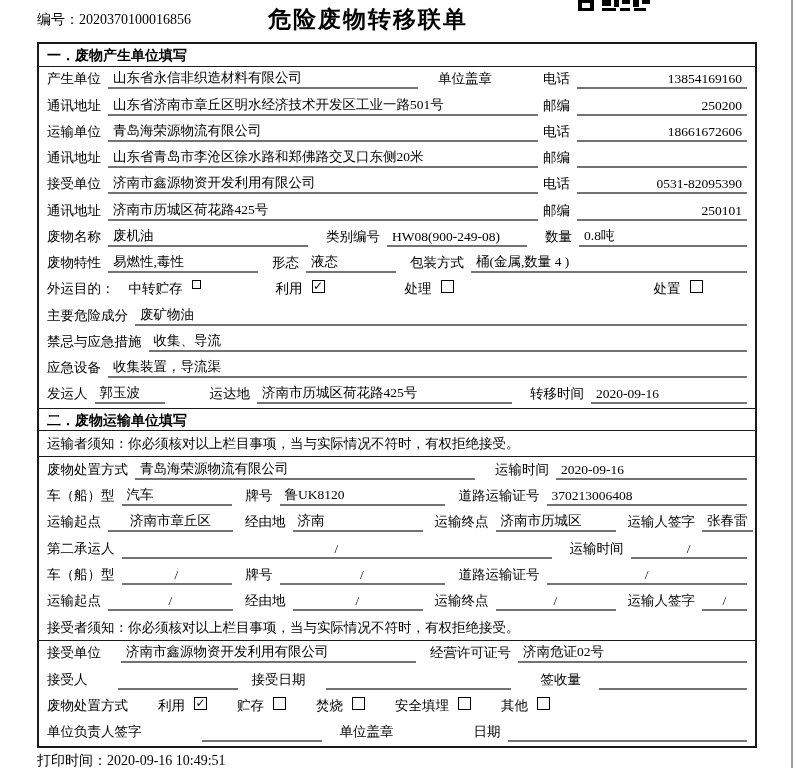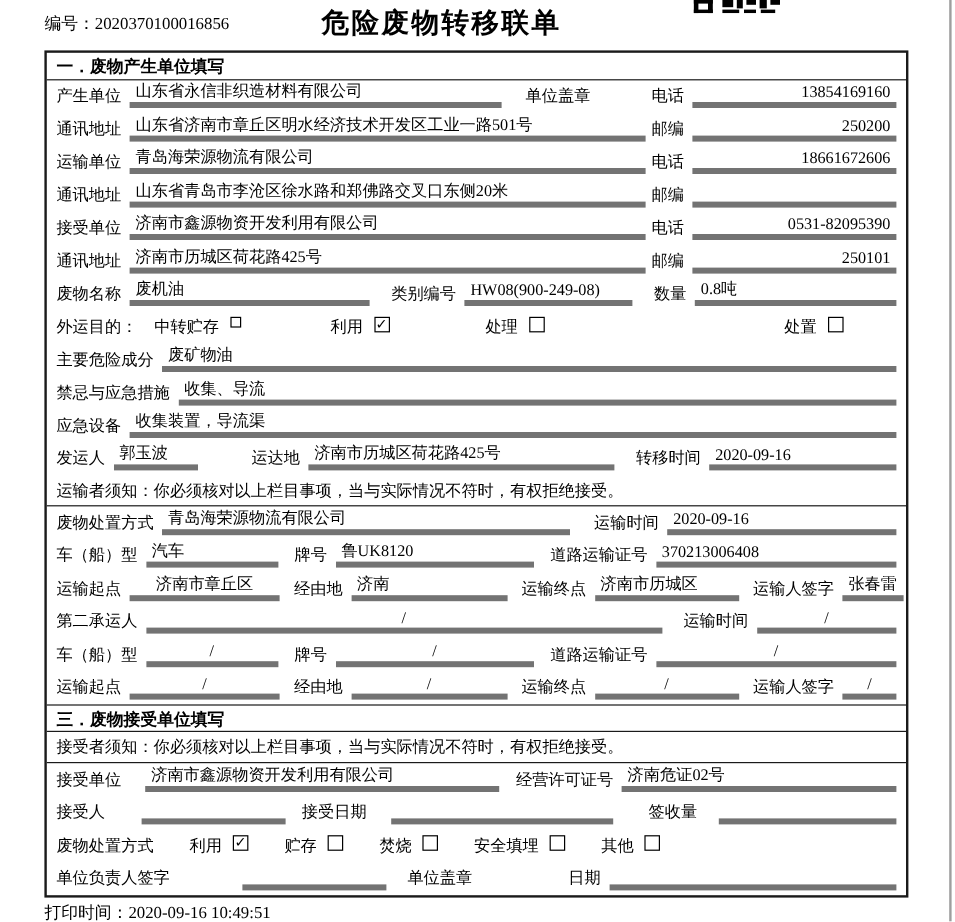--- a/index.html
+++ b/index.html
@@ -21,21 +21,21 @@
   
   .ftable { position:absolute; left:37px; top:42px; width:720px; height:706px;
             border:2px solid #1a1a1a; display:flex; flex-direction:column; }
   .sec-h { font-weight:bold; font-size:14px; padding:3px 8px 2px;
            border-bottom:1px solid #1a1a1a; flex:none; height:23px; }
   .sec-h.mid { border-top:1px solid #1a1a1a; }
   .notice-row { padding:4px 8px 3px; border-bottom:1px solid #1a1a1a; flex:none; height:26px; }
 
   .frow { display:flex; align-items:flex-end; padding:0 8px 4px; flex:1; white-space:nowrap; overflow:hidden; }
   .lbl { flex:none; border-bottom:1px solid transparent; }
-  .val { border-bottom:5px solid #737373; padding:0 5px; margin-left:7px; flex:none; min-height:17px; }
+  .val { border-bottom:2px solid #737373; padding:0 5px; margin-left:7px; flex:none; min-height:17px; }
   .fill { flex:1; }
   .ctr { text-align:center; }
   .rgrp { margin-left:auto; display:flex; align-items:flex-end; }
   .rgrp .val { width:170px;text-align:right; }
 
   
   .cbg { display:inline-flex; align-items:flex-start; }
   .cb { display:inline-block; width:13px; height:13px; border:1.5px solid #000;
         margin-left:9px; font-size:12px; line-height:11px; text-align:center;
         font-family:"DejaVu Sans", sans-serif; }
@@ -138,20 +138,28 @@
 
   <div class="frow">
     <span class="lbl">废物名称</span>
     <span class="val w200">废机油</span>
     <span class="lbl ml18">类别编号</span>
     <span class="val w140">HW08(900-249-08)</span>
     <span class="lbl ml18">数量</span>
     <span class="val fill">0.8吨</span>
   </div>
 
+  <div class="frow">
+    <span class="lbl">废物特性</span>
+    <span class="val w150">易燃性,毒性</span>
+    <span class="lbl ml14">形态</span>
+    <span class="val w90">液态</span>
+    <span class="lbl ml14">包装方式</span>
+    <span class="val fill">桶(金属,数量 4 )</span>
+  </div>
 
   <div class="frow">
     <span class="lbl">外运目的：</span>
     <span class="cbg ml14">
         <span class="lbl">中转贮存</span>
         <span class="cb small"></span>
       </span>
     <span class="cbg ml75">
         <span class="lbl">利用</span>
         <span class="cb">✓</span>
@@ -183,20 +191,21 @@
 
   <div class="frow">
     <span class="lbl">发运人</span>
     <span class="val w70">郭玉波</span>
     <span class="lbl ml45">运达地</span>
     <span class="val w255">济南市历城区荷花路425号</span>
     <span class="lbl ml18">转移时间</span>
     <span class="val fill">2020-09-16</span>
   </div>
 
+  <div class="sec-h mid">二．废物运输单位填写</div>
   <div class="notice-row">运输者须知：你必须核对以上栏目事项，当与实际情况不符时，有权拒绝接受。</div>
 
   <div class="frow">
     <span class="lbl">废物处置方式</span>
     <span class="val w340">青岛海荣源物流有限公司</span>
     <span class="lbl ml20">运输时间</span>
     <span class="val fill">2020-09-16</span>
   </div>
 
   <div class="frow">
@@ -239,21 +248,20 @@
     <span class="lbl">运输起点</span>
     <span class="val w125 ctr">/</span>
     <span class="lbl ml12">经由地</span>
     <span class="val w130 ctr">/</span>
     <span class="lbl ml12">运输终点</span>
     <span class="val w120 ctr">/</span>
     <span class="lbl ml12">运输人签字</span>
     <span class="val fill ctr">/</span>
   </div>
 
-  <div class="sec-h mid">三．废物接受单位填写</div>
   <div class="notice-row">接受者须知：你必须核对以上栏目事项，当与实际情况不符时，有权拒绝接受。</div>
 
   <div class="frow">
     <span class="lbl">接受单位</span>
     <span class="val w295 ml20">济南市鑫源物资开发利用有限公司</span>
     <span class="lbl ml14">经营许可证号</span>
     <span class="val fill">济南危证02号</span>
   </div>
 
   <div class="frow">

